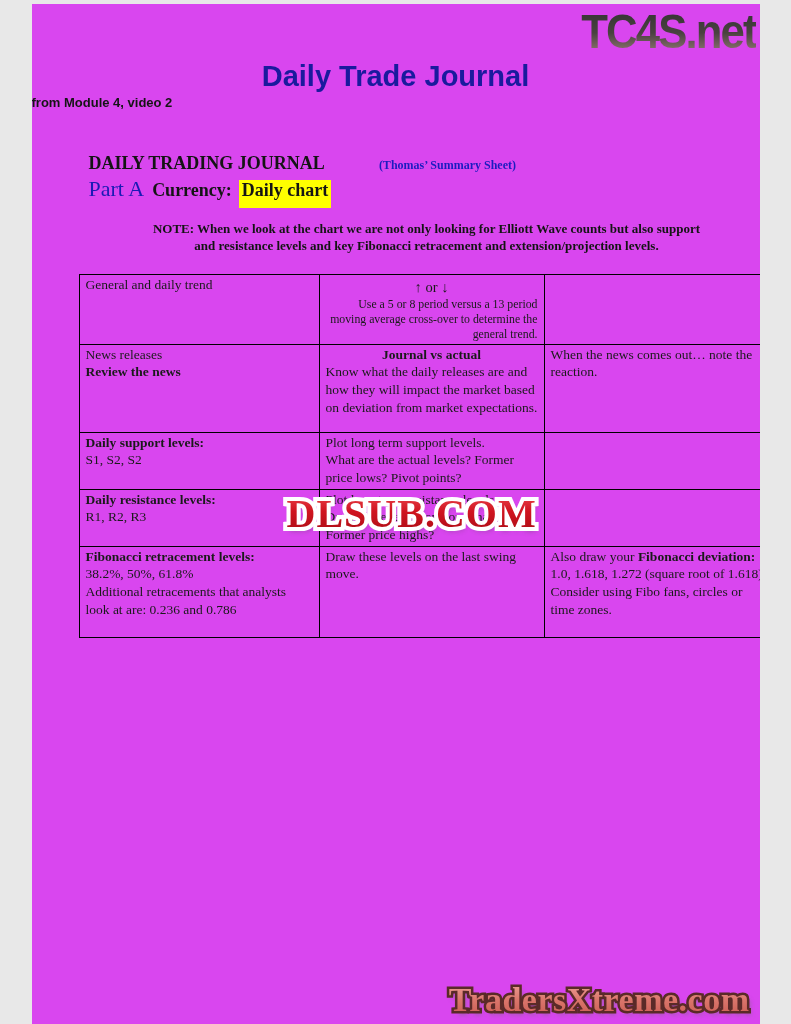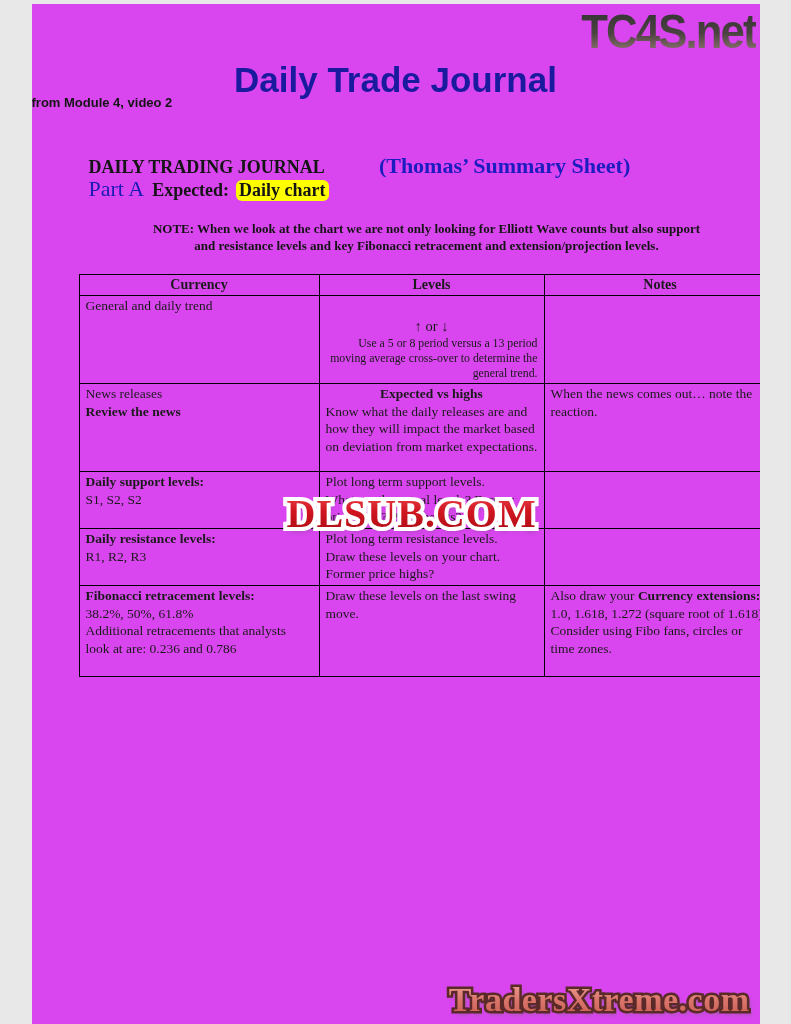--- a/index.html
+++ b/index.html
@@ -17,39 +17,39 @@
     font-size:47px; letter-spacing:-2px; line-height:1;
     transform:scale(0.93,1.04); transform-origin:top right;
     background:linear-gradient(180deg,#343434 8%, #4a4240 55%, #8f7371 95%);
     -webkit-background-clip:text; background-clip:text; color:transparent;
   }
 
   
   .doc-title {
     position:absolute; top:56px; left:0; width:100%; text-align:center;
     font-family:"Liberation Sans", sans-serif; font-weight:bold;
-    font-size:35px; color:#1a1a9e; letter-spacing:0px;
+    font-size:29px; color:#1a1a9e; letter-spacing:0px;
   }
   .doc-subtitle {
     position:absolute; top:91px; left:0; width:100%; 
     font-family:"Liberation Sans", sans-serif; font-weight:bold;
     font-size:13px; color:#151515;
   }
 
   
   .heading-line { position:absolute; left:57px; top:149px; white-space:nowrap; }
   .heading-main { font-size:18px; font-weight:bold; color:#141414; }
-  .heading-note { font-size:22px; font-weight:bold; color:#1c1cc0; margin-left:54px; }
+  .heading-note { font-size:12px; font-weight:bold; color:#1c1cc0; margin-left:54px; }
 
   .part-line { position:absolute; left:57px; top:172px; white-space:nowrap; }
   .part-label { font-size:22px; font-weight:normal; color:#1b1bb5; }
   .checklist-label { font-size:18px; font-weight:bold; color:#141414; margin-left:8px; }
   .checklist-value {
     font-size:18px; font-weight:bold; color:#141414; margin-left:7px;
-    background:#ffff00; padding:0 3px 1px 3px;border-radius:6px;
+    background:#ffff00; padding:0 3px 8px 3px;
   }
 
   
   .note {
     position:absolute; left:45px; top:217px; width:700px; text-align:center;
     font-weight:bold; font-size:13px; line-height:1.28; color:#141414;
   }
 
   
   .journal-table {
@@ -57,21 +57,21 @@
     border-collapse:collapse; table-layout:fixed;
   }
   .journal-table th, .journal-table td {
     border:1px solid #000; vertical-align:top;
     padding:1px 6px 2px 6px;
     font-size:13.5px; line-height:1.31; color:#1a1a1a;
   }
   .journal-table th { font-weight:bold; text-align:center; font-size:14px; padding:1px 4px; }
   .b { font-weight:bold; }
   .center { text-align:center; }
-  .arrows-line { text-align:center; font-size:14.5px; padding-top:20px; }
+  .arrows-line { text-align:center; font-size:14.5px; padding-top:2px; }
   .levels-sub { text-align:right; font-size:11.8px; line-height:1.26; }
 
   
   .wm { position:absolute; white-space:nowrap; }
   .wm span { display:block; white-space:nowrap; }
   .wm .outline { position:absolute; left:0; top:0; }
   .wm .fill { position:relative; }
 
   .wm-dlsub { left:255px; top:487px; }
   .wm-dlsub span {
@@ -112,59 +112,54 @@
   </div>
 
   <div class="doc-title">Daily Trade Journal</div>
   <div class="doc-subtitle">from Module 4, video 2</div>
 
   <div class="heading-line">
     <span class="heading-main">DAILY TRADING JOURNAL</span><span class="heading-note">(Thomas’ Summary Sheet)</span>
   </div>
 
   <div class="part-line">
-    <span class="part-label">Part A</span><span class="checklist-label">Expected:</span><span class="checklist-value">Daily chart</span>
+    <span class="part-label">Part A</span><span class="checklist-label">Currency:</span><span class="checklist-value">Daily chart</span>
   </div>
 
   <div class="note">
     <div>NOTE: When we look at the chart we are not only looking for Elliott Wave counts but also support</div>
     <div>and resistance levels and key Fibonacci retracement and extension/projection levels.</div>
   </div>
 
   <table class="journal-table">
     <colgroup>
       <col style="width:240px">
         <col style="width:225px">
         <col style="width:232px">
     </colgroup>
     <tbody>
-        <tr style="height:20px">
-      <th>Currency</th>
-      <th>Levels</th>
-      <th>Notes</th>
-    </tr>
 
     <tr style="height:64px">
       <td>
         <div>General and daily trend</div>
       </td>
       <td>
         <div class="arrows-line">↑ or ↓</div>
         <div class="levels-sub">Use a 5 or 8 period versus a 13 period moving average cross-over to determine the general trend.</div>
       </td>
       <td></td>
     </tr>
 
     <tr style="height:88px">
       <td>
         <div>News releases</div>
         <div class="b">Review the news</div>
       </td>
       <td>
-        <div class="b center">Expected vs highs</div>
+        <div class="b center">Journal vs actual</div>
         <div>Know what the daily releases are and how they will impact the market based on deviation from market expectations.</div>
       </td>
       <td>
         <div>When the news comes out… note the reaction.</div>
       </td>
     </tr>
 
     <tr style="height:54px">
       <td>
         <div class="b">Daily support levels:</div>
@@ -194,21 +189,21 @@
     <tr style="height:91px">
       <td>
         <div class="b">Fibonacci retracement levels:</div>
         <div>38.2%, 50%, 61.8%</div>
         <div>Additional retracements that analysts look at are: 0.236 and 0.786</div>
       </td>
       <td>
         <div>Draw these levels on the last swing move.</div>
       </td>
       <td>
-        <span>Also draw your </span><span class="b">Currency extensions:</span><span> 1.0, 1.618, 1.272 (square root of 1.618) Consider using Fibo fans, circles or time zones.</span>
+        <span>Also draw your </span><span class="b">Fibonacci deviation:</span><span> 1.0, 1.618, 1.272 (square root of 1.618) Consider using Fibo fans, circles or time zones.</span>
       </td>
     </tr>
   </tbody>
     </table>
 
   <div class="wm wm-dlsub">
     <span class="outline">DLSUB.COM</span>
     <span class="fill">DLSUB.COM</span>
   </div>
 

